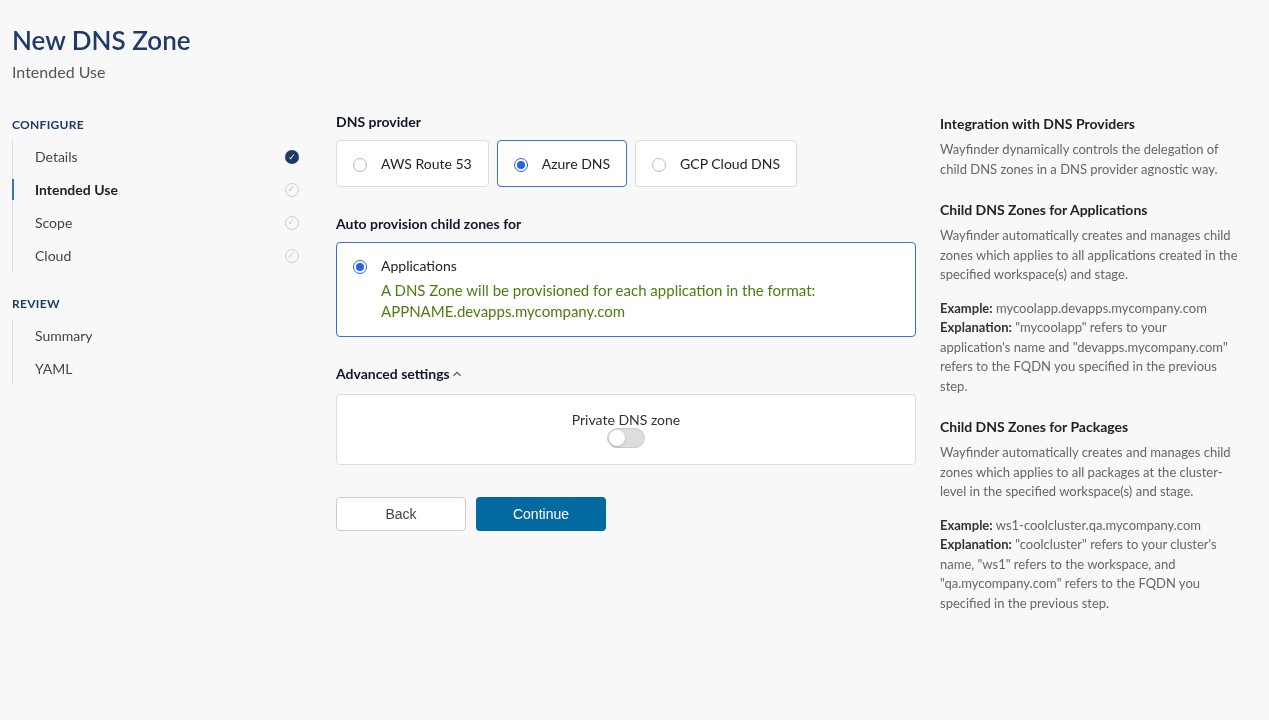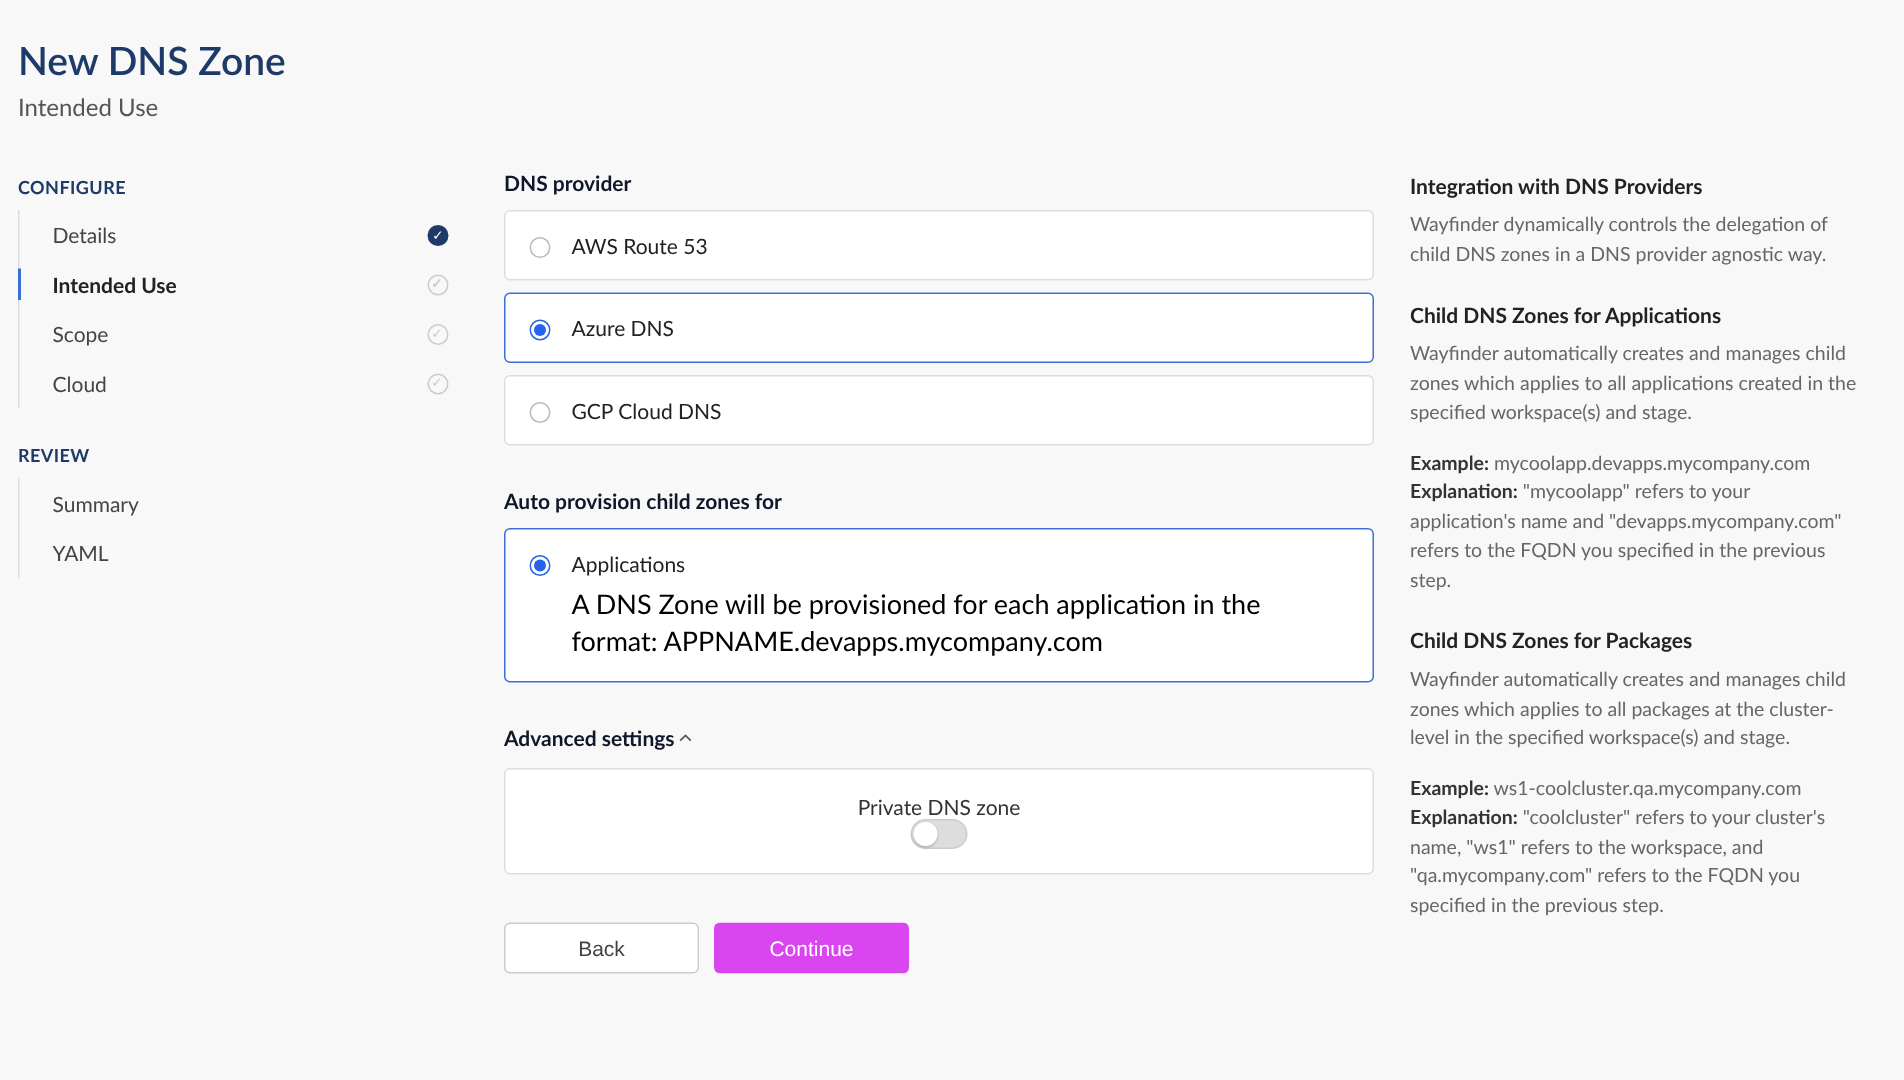--- a/index.html
+++ b/index.html
@@ -101,21 +101,21 @@
     max-width: 580px;
   }
   .section-label {
     font-size: 14px;
     font-weight: 700;
     color: #0f172a;
     margin-bottom: 10px;
   }
   .radio-group {
     display: flex;
-    flex-direction: column;
+    flex-direction: row;
     gap: 8px;
     margin-bottom: 28px;
   }
   .radio-card {
     border: 1px solid #ddd;
     border-radius: 4px;
     background: #fff;
     padding: 14px 16px;
     display: flex;
     align-items: flex-start;
@@ -138,21 +138,21 @@
   }
   .radio-card.selected .radio-circle::after {
     content: "";
     position: absolute;
     top: 2px; left: 2px; right: 2px; bottom: 2px;
     background: #2563eb;
     border-radius: 50%;
   }
   .radio-body { flex: 1; }
   .radio-title { font-size: 14px; color: #222; }
-  .radio-desc { font-size: 18px; color: #000000; margin-top: 6px; line-height: 1.4; }
+  .radio-desc { font-size: 15px; color: #4d7c0f; margin-top: 6px; line-height: 1.4; }
 
   .toggle-header {
     display: flex;
     justify-content: flex-start;
     align-items: center;
     cursor: pointer;
     margin-bottom: 12px;
   }
   .chevron {
     width: 14px; height: 14px;
@@ -197,21 +197,21 @@
     cursor: pointer;
     border: 1px solid transparent;
   }
   .btn-secondary {
     background: #fff;
     border-color: #ccc;
     color: #444;
     min-width: 130px;
   }
   .btn-primary {
-    background: #d946ef;
+    background: #0369a1;
     color: #fff;
     min-width: 130px;
   }
 
   .help {
     width: 300px;
     flex-shrink: 0;
     font-size: 13px;
     color: #555;
     line-height: 1.5;

